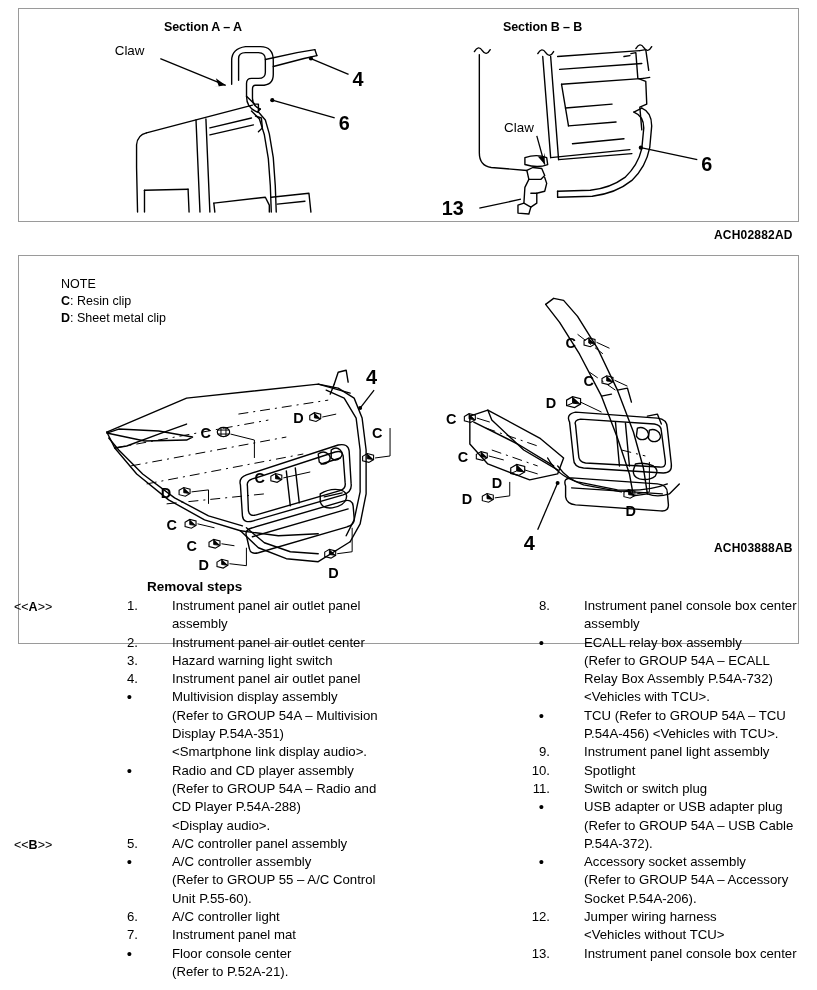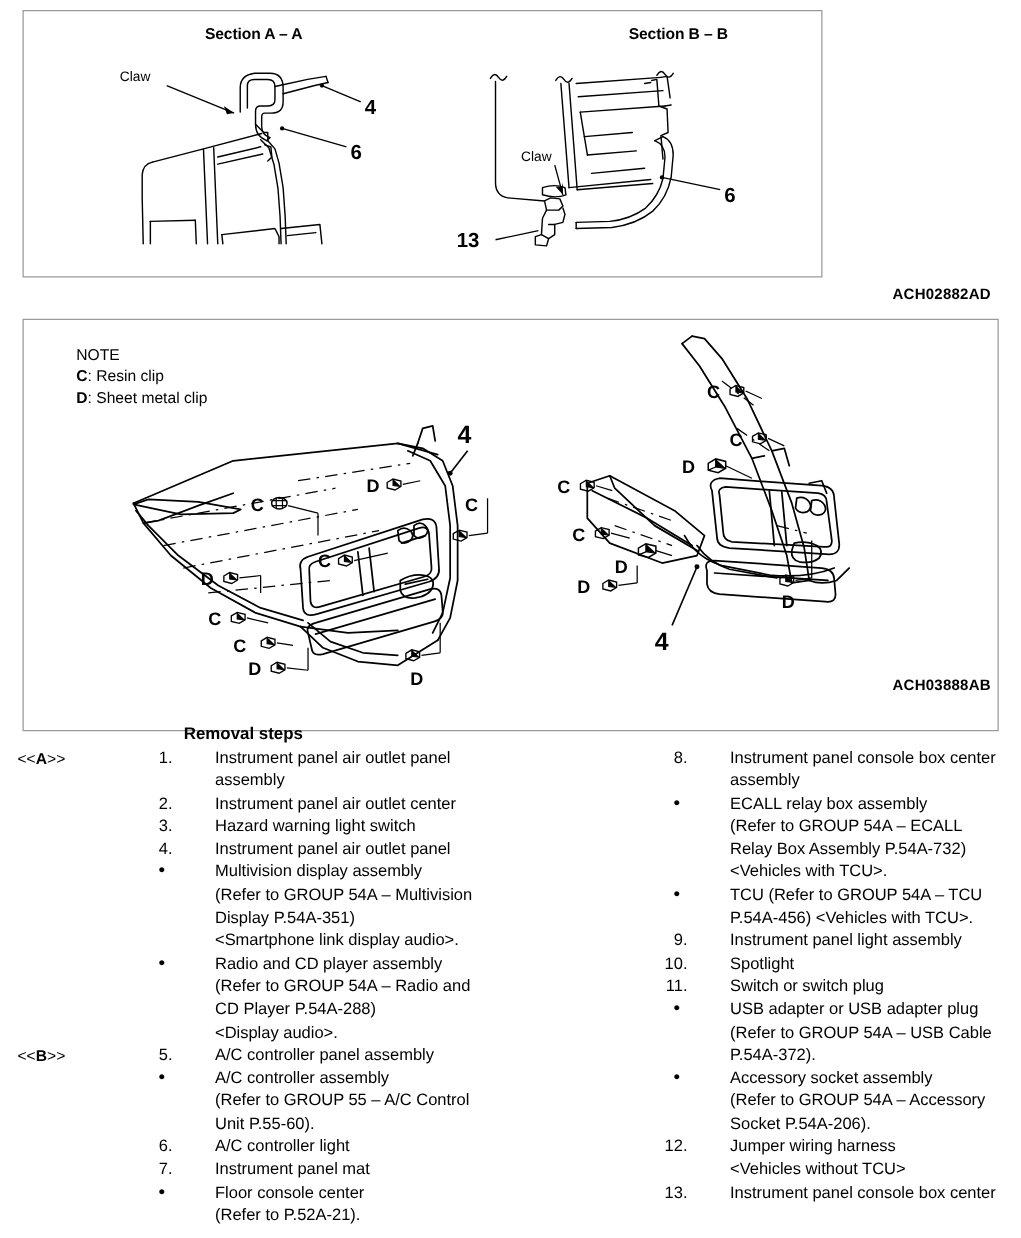--- a/index.html
+++ b/index.html
@@ -20,28 +20,28 @@
   
   .figure-panel {
     position: absolute;
     border: 1px solid #9a9a9a;
     background: #ffffff;
     box-sizing: border-box;
   }
   #panel-a {
     left: 18px;
     top: 8px;
-    width: 640px;
+    width: 781px;
     height: 214px;
   }
   #panel-b {
     left: 18px;
     top: 255px;
     width: 781px;
-    height: 330px;
+    height: 389px;
   }
 
   .section-title {
     position: absolute;
     font-size: 12.5px;
     font-weight: bold;
     letter-spacing: -0.1px;
     white-space: nowrap;
   }
 

